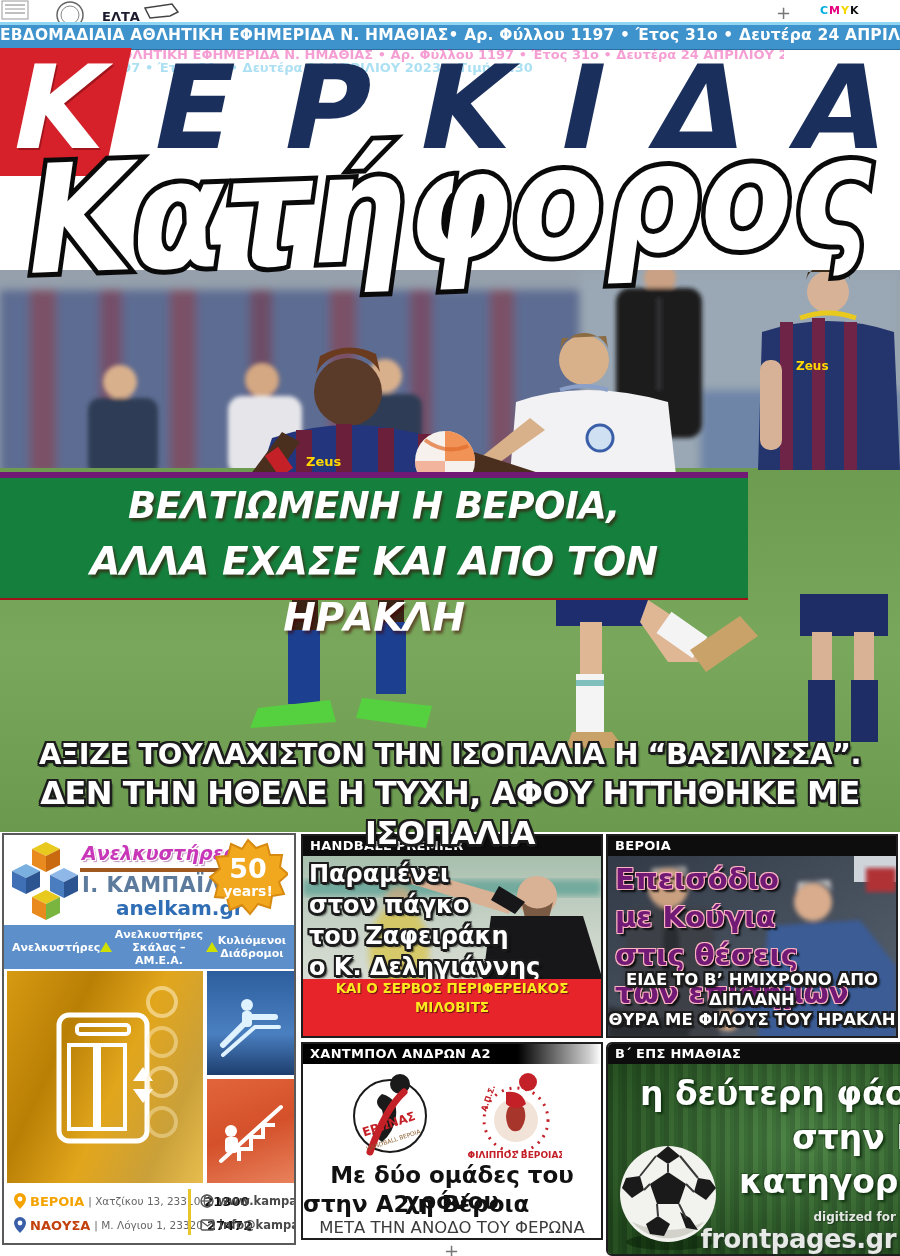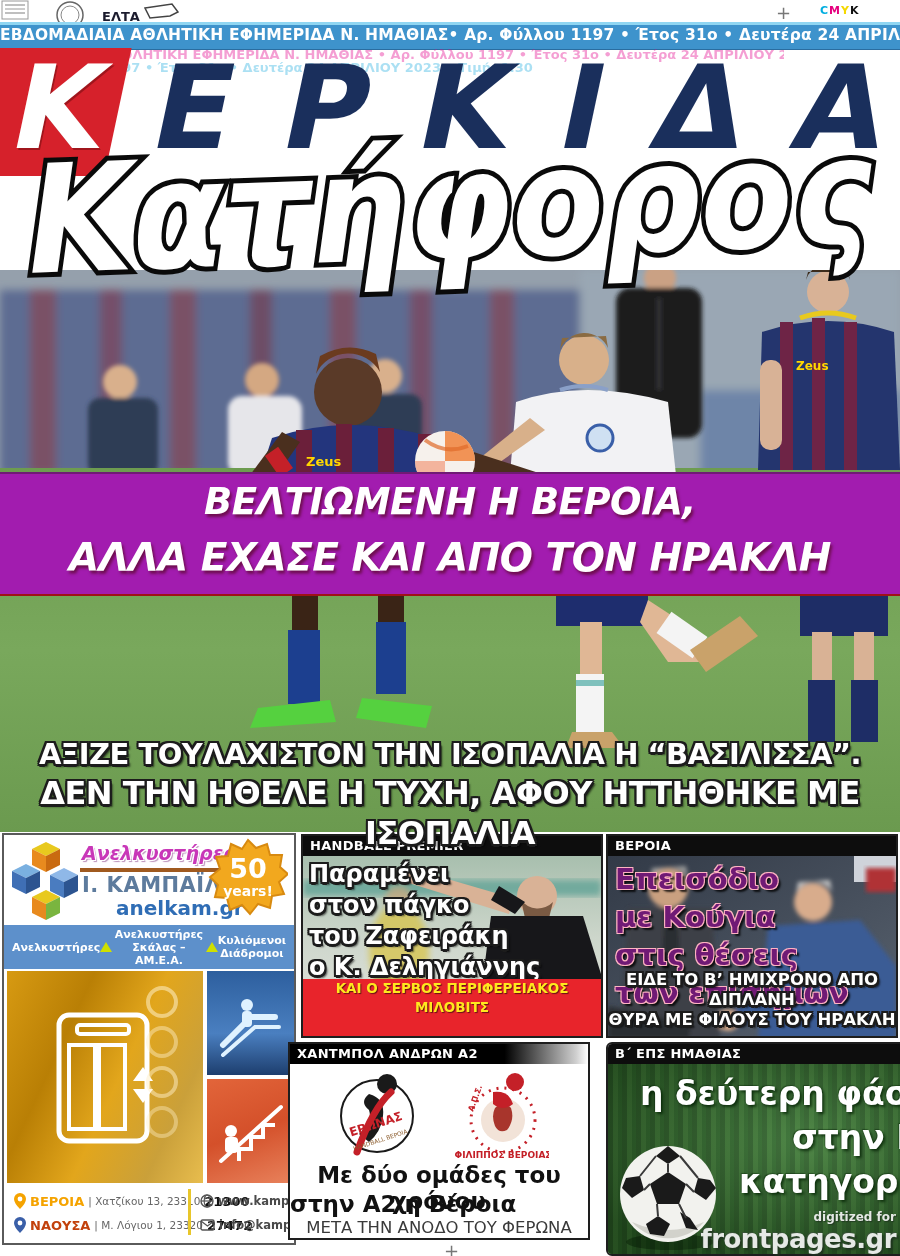--- a/index.html
+++ b/index.html
@@ -29,22 +29,22 @@
   #mast-letters .lt{color:#1a2f5c;}
   #mast-letters .lt.first{color:#ffffff;text-shadow:2px 2px 0 rgba(60,0,0,.35);}
 
   
   #headline-svg{top:116px;left:0;z-index:7;}
 
   
   #photo-svg{top:270px;left:0;z-index:0;}
 
   
-  #banner{top:472px;left:0;width:900px;height:120px;background:#a21caf;z-index:6;
-          border-top:2px solid #701a75;border-bottom:2px solid #9f1217;
+  #banner{top:472px;left:0;width:748px;height:120px;background:#15803d;z-index:6;
+          border-top:6px solid #701a75;border-bottom:2px solid #9f1217;
           color:#fff;text-align:center;font-weight:bold;font-style:italic;}
   #banner .b1{font-size:37px;line-height:56px;letter-spacing:-.5px;text-shadow:2px 3px 3px rgba(70,0,0,.55);}
   #banner .b2{font-size:39px;line-height:56px;letter-spacing:-.5px;text-shadow:2px 3px 3px rgba(70,0,0,.55);}
 
   
   #caption{top:736px;left:0;width:900px;z-index:6;text-align:center;color:#fff;font-weight:bold;}
   .outl{text-shadow:-2px -2px 0 #1c1c1c,2px -2px 0 #1c1c1c,-2px 2px 0 #1c1c1c,2px 2px 0 #1c1c1c,
         -2px 0 0 #1c1c1c,2px 0 0 #1c1c1c,0 -2px 0 #1c1c1c,0 3px 0 #1c1c1c,3px 3px 2px rgba(0,0,0,.6);}
   #caption .c1{font-size:29px;line-height:37px;letter-spacing:-.5px;}
   #caption .c2{font-size:32px;line-height:40px;letter-spacing:-.5px;}
@@ -91,21 +91,21 @@
 
   
   #vr{left:606px;top:834px;width:292px;height:204px;}
   #vr-title{left:7px;top:24px;z-index:3;font-weight:bold;}
   #vr-title div{font-size:29px;line-height:38px;color:#701a75;
     text-shadow:-1px -1px 0 #ffb3c2,1px -1px 0 #ffb3c2,-1px 1px 0 #ffb3c2,1px 1px 0 #ffb3c2,3px 3px 2px rgba(0,0,0,.8);}
   #vr-sub{left:0;right:0;bottom:6px;z-index:3;text-align:center;color:#fff;font-weight:bold;}
   #vr-sub div{font-size:16.5px;line-height:20px;}
 
   
-  #a2{left:288px;top:1042px;width:302px;height:198px;}
+  #a2{left:301px;top:1042px;width:302px;height:198px;}
   #a2-logos{left:0;top:24px;width:100%;display:flex;justify-content:center;gap:28px;}
   #a2-t1{left:0;top:118px;width:100%;text-align:center;font-size:23px;font-weight:bold;color:#111;}
   #a2-t2{left:0;top:147px;width:100%;text-align:left;font-size:23px;font-weight:bold;color:#111;}
   #a2-sub{left:0;top:174px;width:100%;text-align:center;font-size:16.5px;color:#3a3a3a;}
 
   
   #eps{left:606px;top:1042px;width:338px;height:214px;border-radius:6px;}
   #eps-grass{left:0;top:20px;right:0;bottom:0;
      background:repeating-linear-gradient(90deg,#2c6127 0 5px,#3c7a33 5px 10px,#2f6b2a 10px 14px),
                 #336b2d;}

